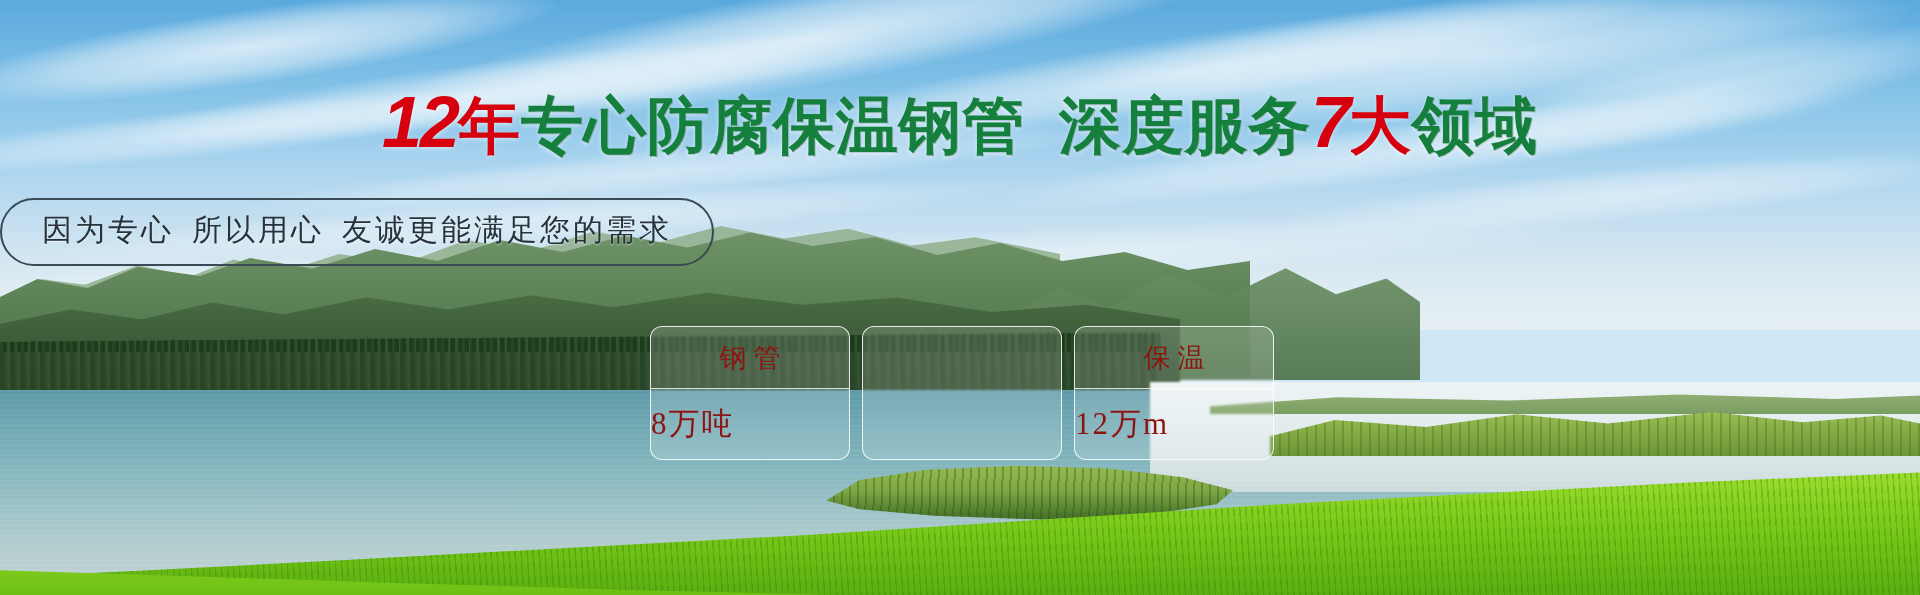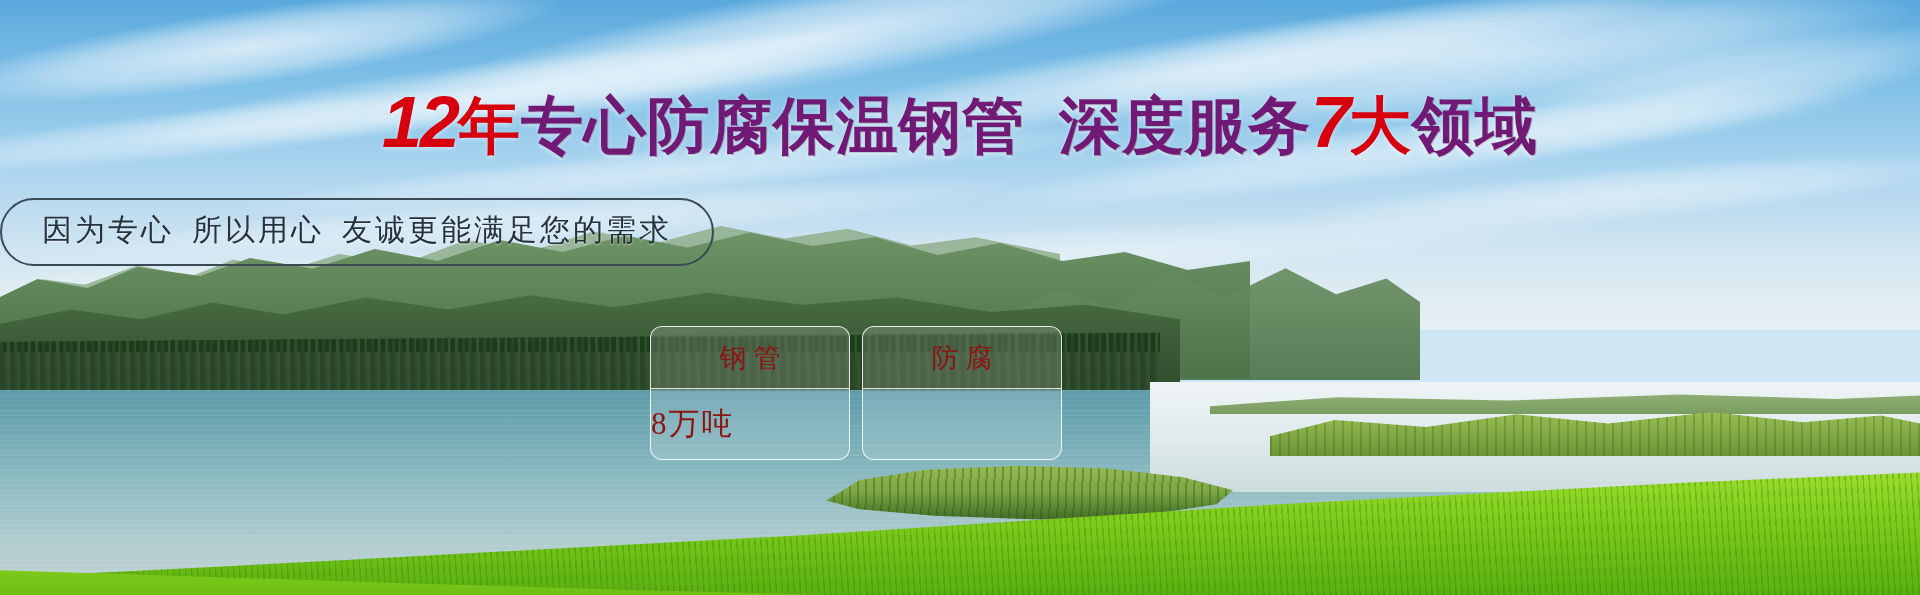--- a/index.html
+++ b/index.html
@@ -170,21 +170,21 @@
     position:absolute; left:0; top:0; width:1920px; height:595px;
   }
 
   .headline {
     position:absolute; left:0; top:86px; width:1920px;
     text-align:center; white-space:nowrap;
     font-size:62px; font-weight:bold; line-height:1;
     letter-spacing:1px;
   }
   .headline .dark {
-    color:#701a75;
+    color:#15803d;
     text-shadow:0 2px 4px rgba(255,255,255,.55), 1px 1px 0 rgba(0,0,0,.25);
   }
   .headline .red {
     color:#d6000f;
     text-shadow:0 2px 4px rgba(255,255,255,.45);
   }
   .headline .num {
     font-size:72px; font-style:italic; font-weight:bold; letter-spacing:-2px;
   }
   .headline .gap { display:inline-block; width:34px; }
@@ -286,19 +286,25 @@
 
       <div class="card">
         <div class="card-label">钢管</div>
         <div class="card-value">
           <span>8万吨</span>
             <sup></sup>
         </div>
       </div>
 
       <div class="card">
-        <div class="card-label">防腐</div>
       </div>
 
+      <div class="card">
+        <div class="card-label">保温</div>
+        <div class="card-value">
+          <span>12万m</span>
+            <sup></sup>
+        </div>
+      </div>
 
     </div>
   </div>
 </div>
 
 </body></html>

